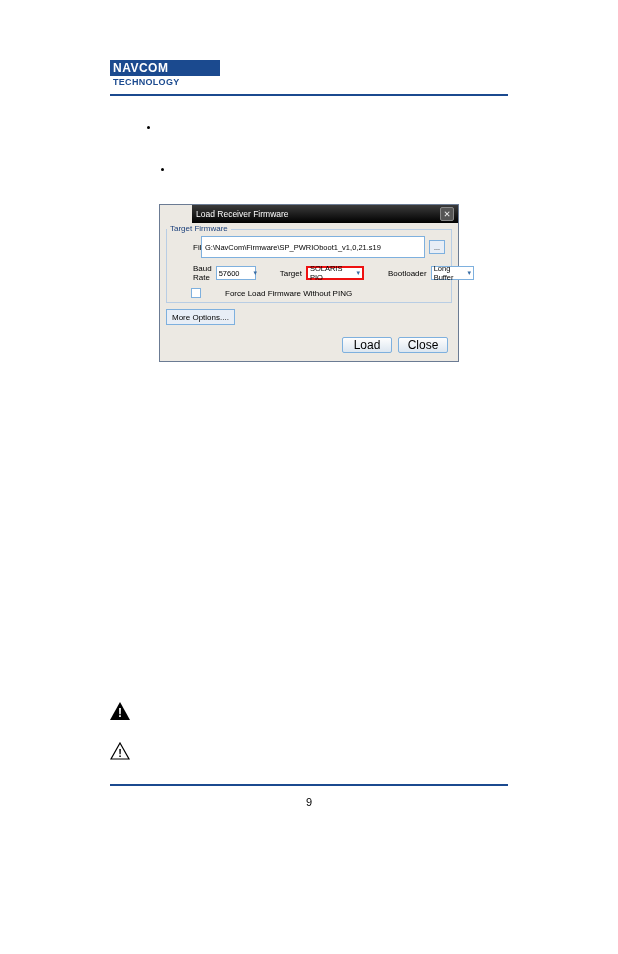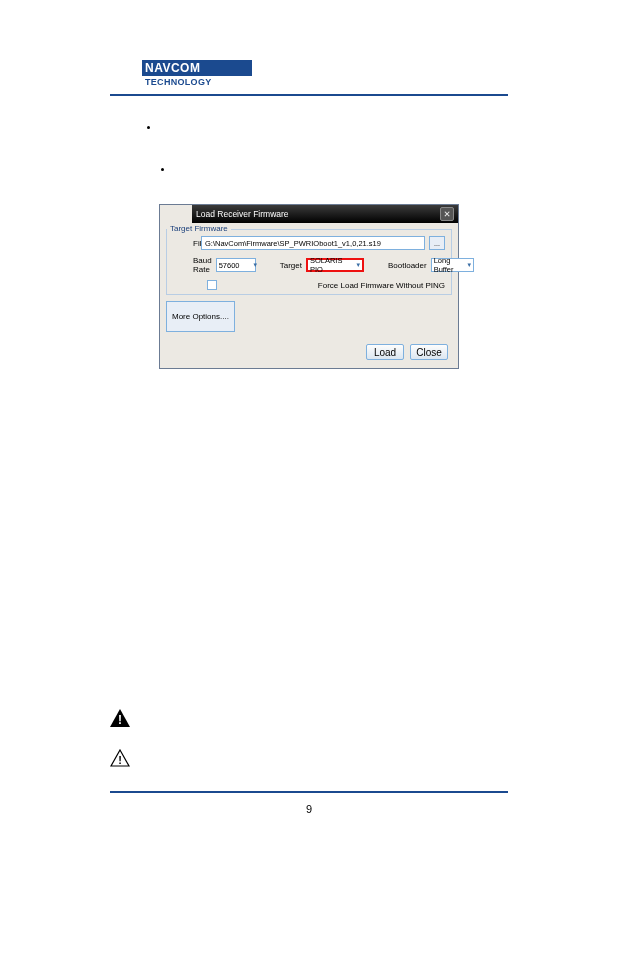--- a/index.html
+++ b/index.html
@@ -6,21 +6,20 @@
     body {
       width: 618px;
       height: 954px;
       background: #fff;
       font-family: Arial, sans-serif;
       position: relative;
       padding: 60px 110px 40px 110px;
     }
     .logo {
       margin-bottom: 6px;
-      margin-left: 32px;
     }
     .logo svg { display: block; }
     .top-rule {
       border: none;
       border-top: 2px solid #1b4a8f;
       margin-bottom: 24px;
     }
     .bottom-rule {
       border: none;
       border-top: 2px solid #1b4a8f;
@@ -89,21 +88,21 @@
     }
     .row {
       display: flex;
       align-items: center;
       margin-bottom: 6px;
       gap: 4px;
     }
     .label { font-size: 8px; padding-left: 20px; }
     .file-input {
       flex: 1;
-      height: 14px;
+      height: 22px;
       border: 1px solid #7eb0de;
       background: #fff;
       font-size: 7.5px;
       padding: 0 3px;
       overflow: hidden;
       white-space: nowrap;
       display: flex;
       align-items: center;
     }
     .browse-btn {
@@ -129,53 +128,52 @@
     }
     .select.red { border: 2px solid #e11; justify-content: space-between; }
     .arrow {
       color: #3a6ea5;
       font-size: 7px;
     }
     .checkbox-row {
       display: flex;
       align-items: center;
       gap: 4px;
-      margin-left: 34px;
+      margin-left: 18px;
       margin-top: 2px;
-      justify-content: space-between;
     }
     .checkbox {
       width: 10px; height: 10px;
       border: 1px solid #7eb0de;
       background: #fff;
       cursor: pointer;
     }
     .more-btn {
       margin: 0 6px 8px 6px;
-      height: 31px;
+      height: 16px;
       border: 1px solid #7eb0de;
       background: #e8eef6;
       font-size: 8px;
       padding: 0 5px;
       display: inline-flex;
       align-items: center;
       cursor: pointer;
     }
     .dialog-buttons {
       display: flex;
       justify-content: flex-end;
       gap: 6px;
       padding: 4px 10px 8px 10px;
     }
     .dlg-btn {
-      width: 38px; height: 16px;
+      width: 50px; height: 16px;
       border: 1px solid #7eb0de;
       background: linear-gradient(#fdfdfd, #dce6f0);
       border-radius: 2px;
-      font-size: 10px;
+      font-size: 12px;
       display: flex;
       align-items: center;
       justify-content: center;
       cursor: pointer;
     }
     .notices {
       margin-top: 340px;
     }
     .notice {
       display: flex;

